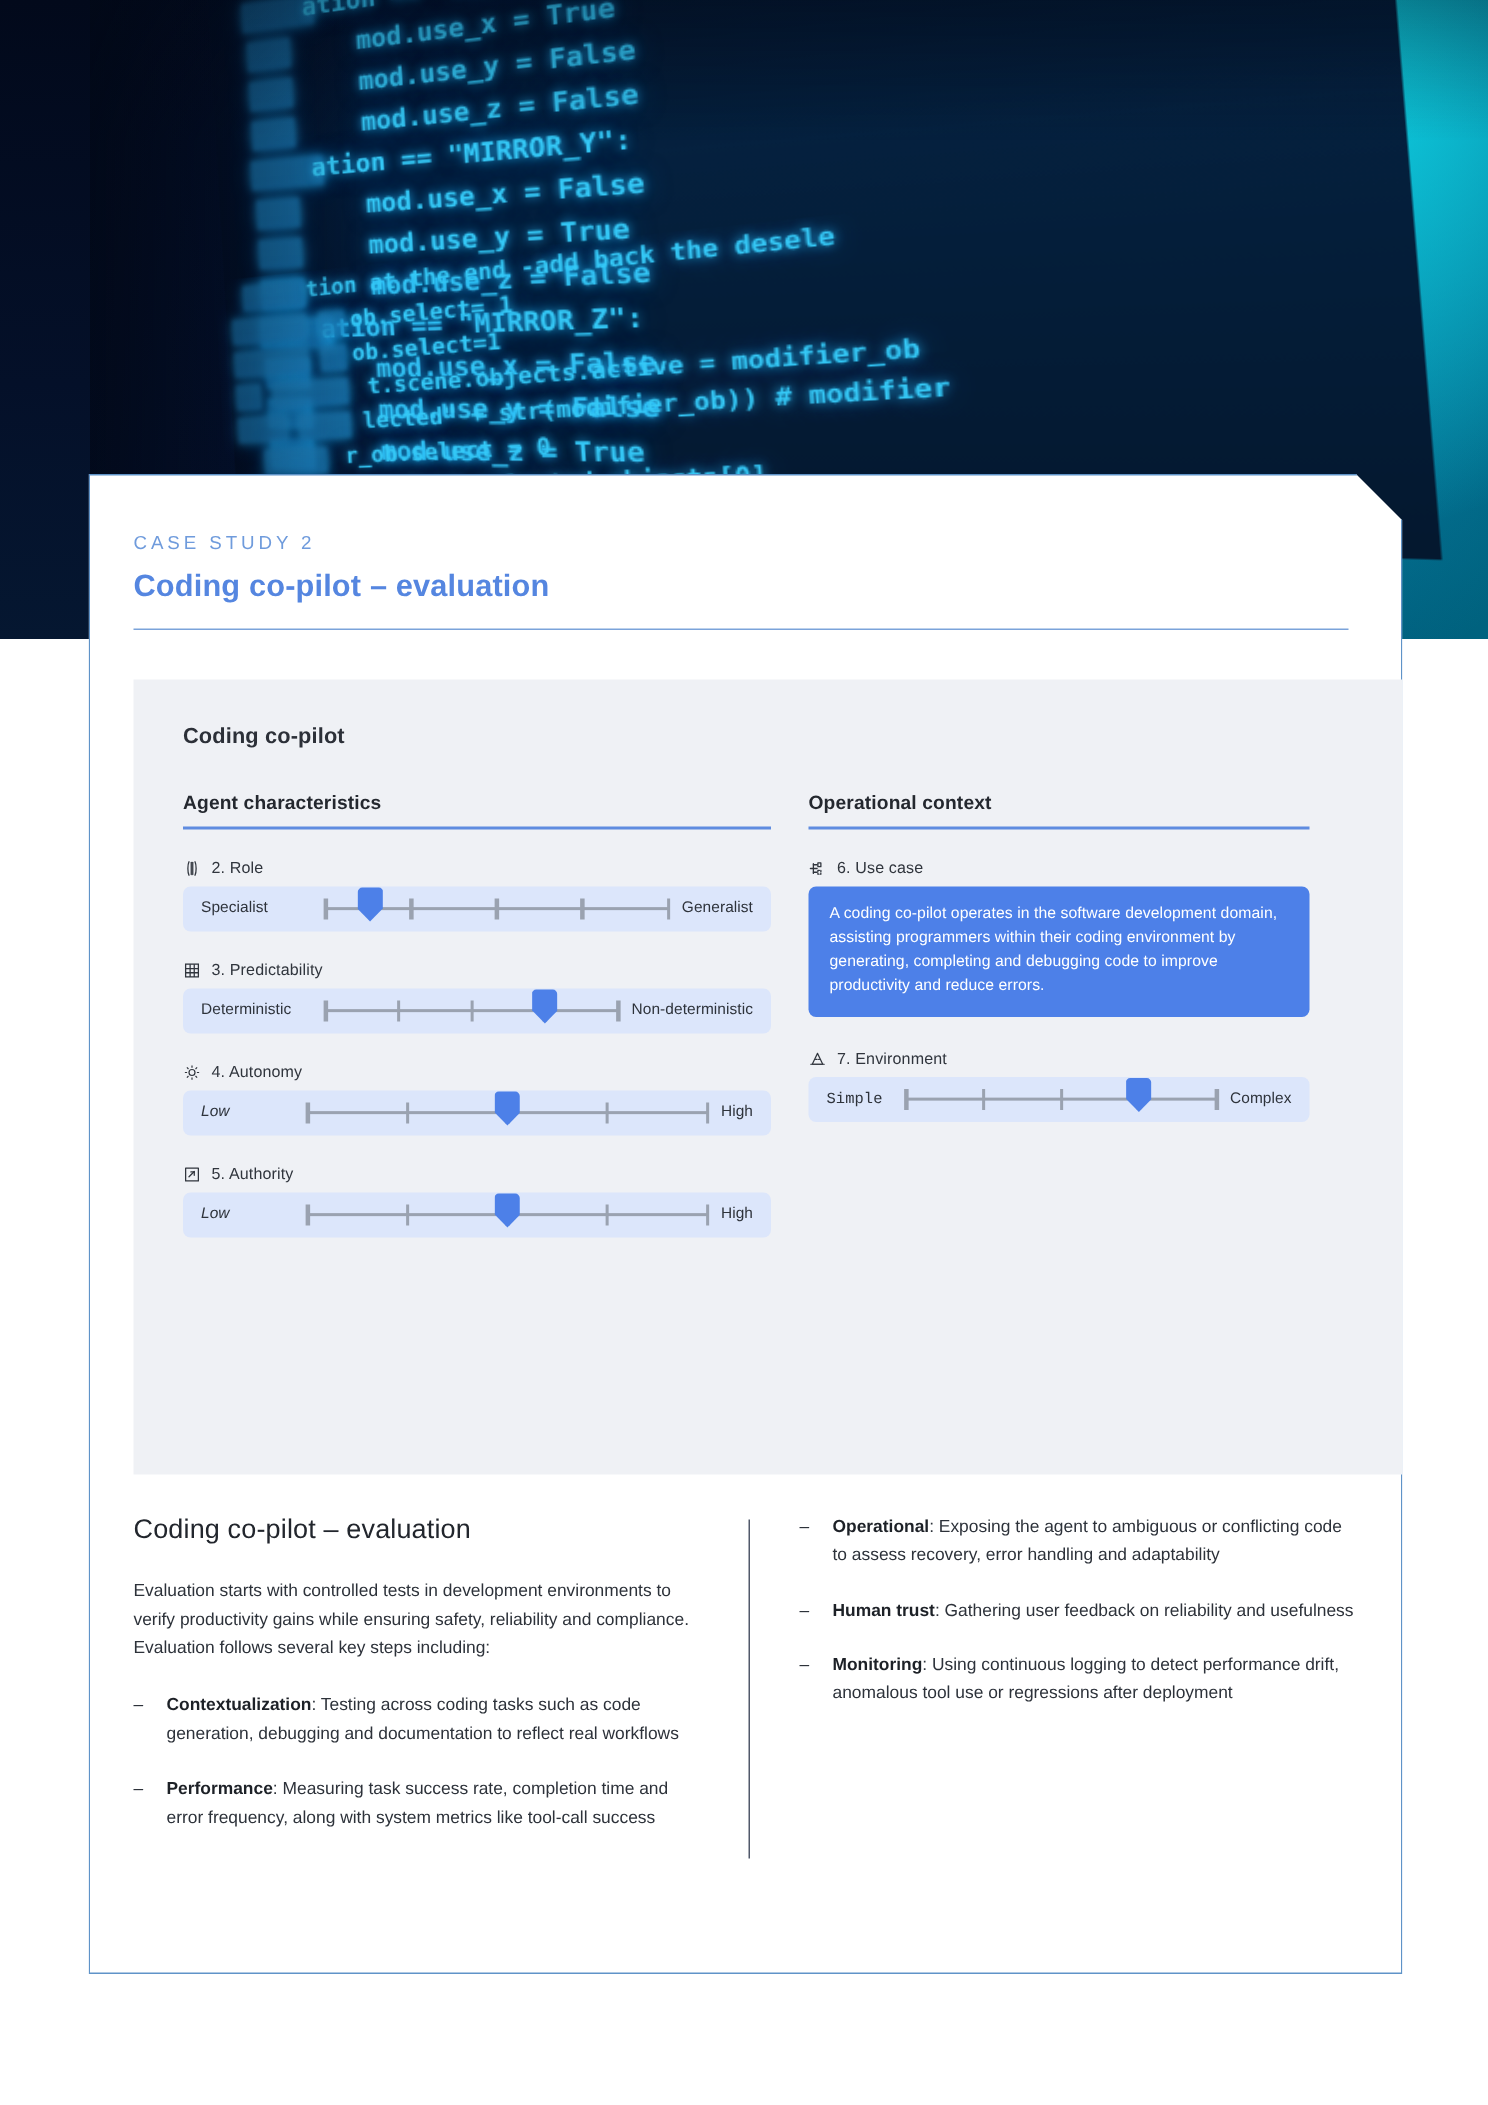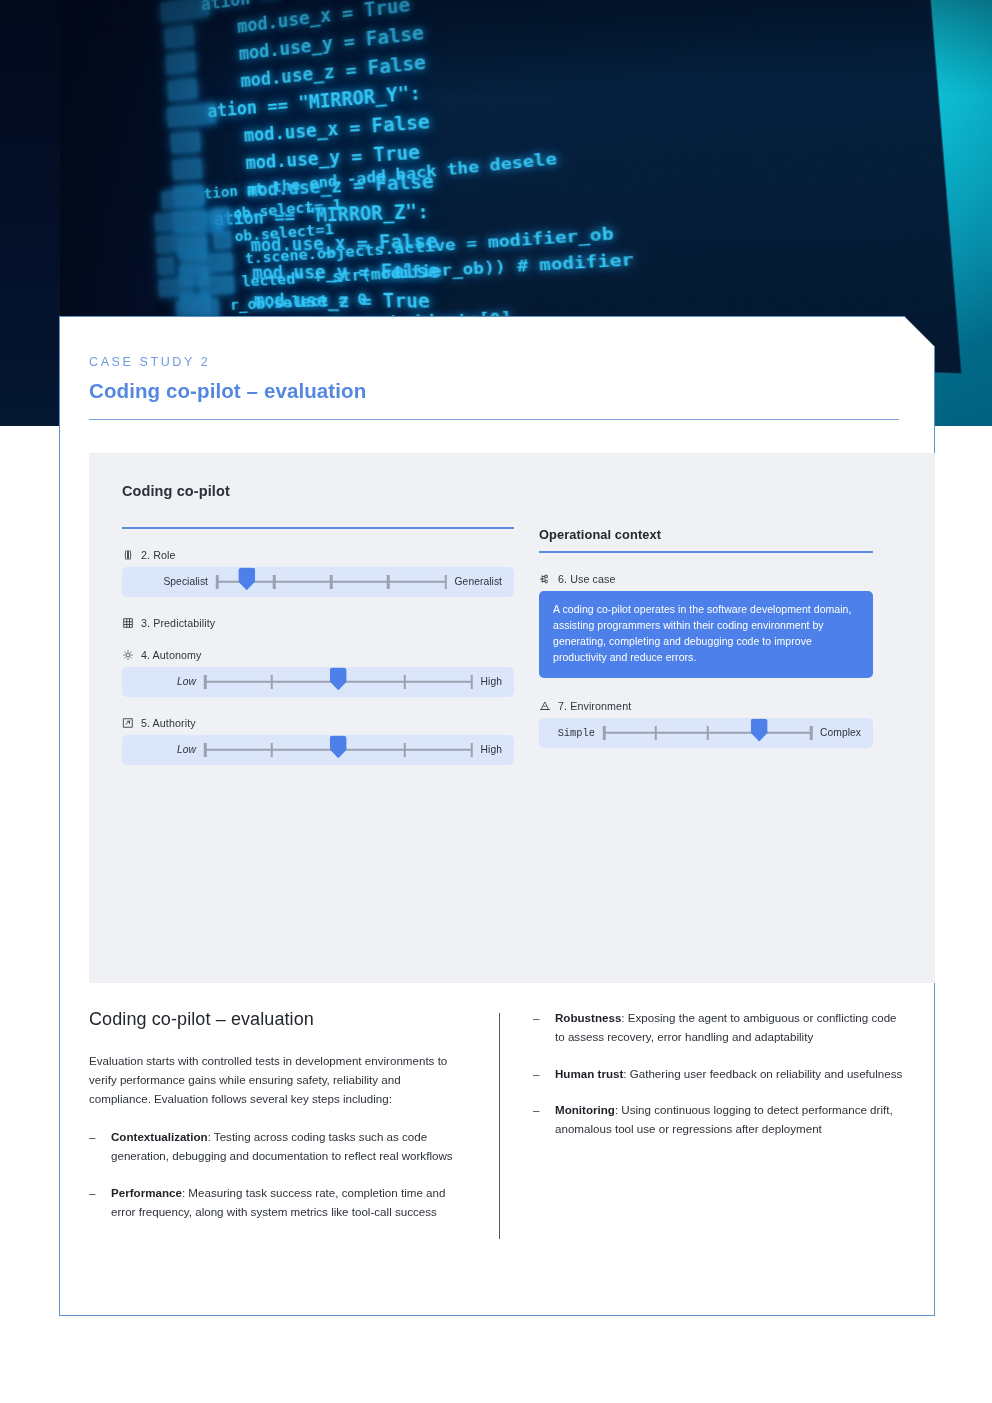--- a/index.html
+++ b/index.html
@@ -157,21 +157,21 @@
     border-radius: 5px;
     height: 30px;
     display: flex;
     align-items: center;
     padding: 0 12px;
   }
   .slider .end {
     font-size: 10.3px; color: #2e333b; white-space: nowrap;
     letter-spacing: .05px;
   }
-  .slider .end.left  { text-align: right; }
+  .slider .end.left  { }
   .slider .track-wrap {
     position: relative; flex: 1 1 auto; height: 30px; margin: 0 9px;
   }
   .track {
     position: absolute; left: 0; right: 0; top: 50%;
     height: 2.5px; background: #9aa2b0; transform: translateY(-50%);
   }
   .tick {
     position: absolute; top: 50%; width: 2.5px; height: 14px;
     background: #9aa2b0; transform: translate(-50%, -50%);
@@ -293,20 +293,21 @@
     <div class="card-head">
       <div class="eyebrow">CASE STUDY 2</div>
       <div class="card-title">Coding co-pilot – evaluation</div>
       <div class="head-rule"></div>
     </div>
 
     <div class="panel">
       <div class="panel-title">Coding co-pilot</div>
 
       <div class="col col-left">
+        <div class="col-head">Agent characteristics</div>
         <div class="col-rule"></div>
 
 
         <div class="item">
           <div class="item-label">
             <span class="ico">
               <svg viewBox="0 0 24 24" fill="none" stroke="#30353d" stroke-width="1.7" stroke-linecap="round" stroke-linejoin="round">
                 <path d="M8 3c-2 4-2 14 0 18"></path>
                 <path d="M16 3c2 4 2 14 0 18"></path>
                 <path d="M11 4v16"></path>
@@ -333,20 +334,33 @@
         <div class="item">
           <div class="item-label">
             <span class="ico">
               <svg viewBox="0 0 24 24" fill="none" stroke="#30353d" stroke-width="1.7">
                 <rect x="3.5" y="3.5" width="17" height="17"></rect>
                 <path d="M3.5 9.5h17M3.5 15h17M9.5 3.5v17M15 3.5v17"></path>
               </svg>
             </span>
             <span>3. Predictability</span>
           </div>
+          <div class="slider">
+            <span class="end left lab-w-left">Deterministic</span>
+            <span class="track-wrap">
+              <span class="track"></span>
+              <span class="tick" style="left:0%"></span>
+              <span class="tick" style="left:25%"></span>
+              <span class="tick" style="left:50%"></span>
+              <span class="tick" style="left:75%"></span>
+              <span class="tick" style="left:100%"></span>
+              <span class="marker" style="left:75%"></span>
+            </span>
+            <span class="end">Non-deterministic</span>
+          </div>
         </div>
 
         <div class="item">
           <div class="item-label">
             <span class="ico">
               <svg viewBox="0 0 24 24" fill="none" stroke="#30353d" stroke-width="1.6">
                 <circle cx="12" cy="12" r="4"></circle>
                 <path d="M12 2.5v3M12 18.5v3M2.5 12h3M18.5 12h3M5.2 5.2l2.1 2.1M16.7 16.7l2.1 2.1M18.8 5.2l-2.1 2.1M7.3 16.7l-2.1 2.1"></path>
               </svg>
             </span>
@@ -440,40 +454,40 @@
             <span class="end">Complex</span>
           </div>
         </div>
       </div>
     </div>
 
     <div class="body-wrap">
       <div class="cols">
         <div class="bcol-left">
           <div class="body-title">Coding co-pilot – evaluation</div>
-          <div class="para">Evaluation starts with controlled tests in development environments to verify performance gains while ensuring safety, reliability and compliance. Evaluation follows several key steps including:</div>
+          <div class="para">Evaluation starts with controlled tests in development environments to verify productivity gains while ensuring safety, reliability and compliance. Evaluation follows several key steps including:</div>
           <div class="bullets">
             <div class="bullet">
               <span class="dash">–</span>
               <span><b>Contextualization</b><span>: Testing across coding tasks such as code generation, debugging and documentation to reflect real workflows</span></span>
             </div>
             <div class="bullet">
               <span class="dash">–</span>
               <span><b>Performance</b><span>: Measuring task success rate, completion time and error frequency, along with system metrics like tool-call success</span></span>
             </div>
           </div>
         </div>
 
         <div class="divider"></div>
 
         <div class="bcol-right">
           <div class="bullets" style="margin-top:0;">
             <div class="bullet">
               <span class="dash">–</span>
-              <span><b>Robustness</b><span>: Exposing the agent to ambiguous or conflicting code to assess recovery, error handling and adaptability</span></span>
+              <span><b>Operational</b><span>: Exposing the agent to ambiguous or conflicting code to assess recovery, error handling and adaptability</span></span>
             </div>
             <div class="bullet">
               <span class="dash">–</span>
               <span><b>Human trust</b><span>: Gathering user feedback on reliability and usefulness</span></span>
             </div>
             <div class="bullet">
               <span class="dash">–</span>
               <span><b>Monitoring</b><span>: Using continuous logging to detect performance drift, anomalous tool use or regressions after deployment</span></span>
             </div>
           </div>

